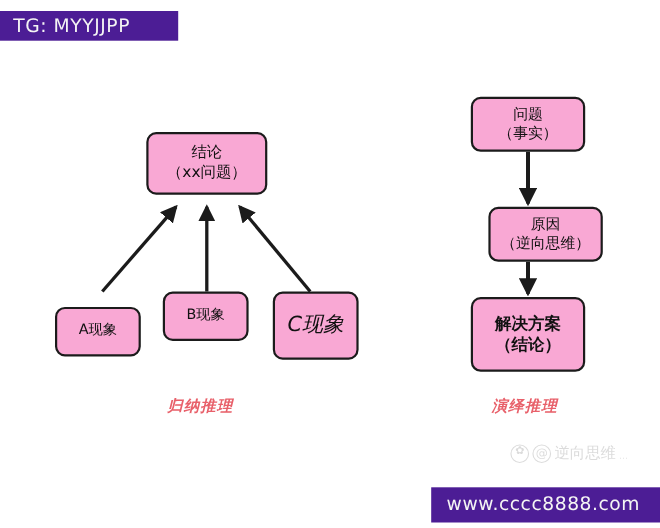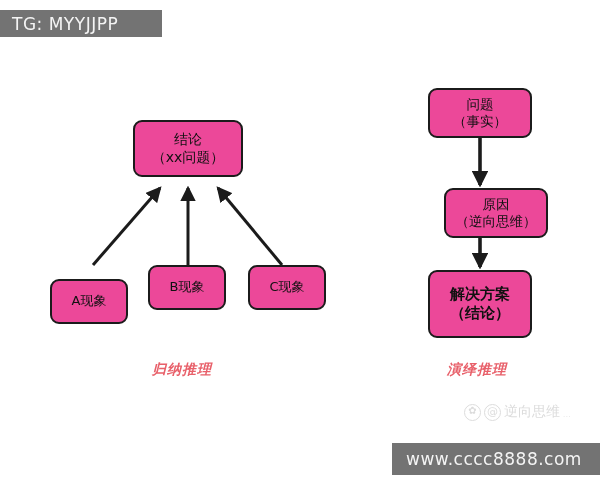--- a/index.html
+++ b/index.html
@@ -13,21 +13,21 @@
   #canvas {
     position: relative;
     width: 600px;
     height: 480px;
     background: #ffffff;
     overflow: hidden;
   }
   
   .wm-bar {
     position: absolute;
-    background: #737373;
+    background: #4c1d95;
     color: #f4f4f4;
     display: flex;
     align-items: center;
     font-weight: 400;
     letter-spacing: 0.5px;
     white-space: nowrap;
   }
   #wm-top {
     left: 0;
     top: 10px;
@@ -83,41 +83,41 @@
     letter-spacing: 0.5px;
     padding-bottom: 2px;
     align-self: flex-end;
   }
   
   .node {
     position: absolute;
     box-sizing: border-box;
     border: 2.5px solid #1b1b1b;
     border-radius: 9px;
-    background: #ec4899;
+    background: #f9a8d4;
     display: flex;
     flex-direction: column;
     align-items: center;
     justify-content: center;
     color: #111111;
     line-height: 1.25;
     text-align: center;
   }
   .node .l1, .node .l2 {
     display: block;
     white-space: nowrap;
   }
   
   #node-conclusion {
     left: 133px;  top: 120px;  width: 110px; height: 57px;
     font-size: 14px;
   }
   #node-a { left: 50px;  top: 265px; width: 78px; height: 45px; font-size: 13px; margin-top: 14px; }
   #node-b { left: 148px; top: 265px; width: 78px; height: 45px; font-size: 13px; text-align: center; }
-  #node-c { left: 248px; top: 265px; width: 78px; height: 45px; font-size: 13px; }
+  #node-c { left: 248px; top: 265px; width: 78px; height: 62px; font-size: 19px; font-style: italic; }
   
   #node-problem  { left: 428px; top: 88px;  width: 104px; height: 50px; font-size: 13.5px; }
   #node-cause    { left: 428px; top: 188px; width: 104px; height: 50px; font-size: 13.5px; margin-left: 16px; }
   #node-solution { left: 428px; top: 270px; width: 104px; height: 68px; font-size: 15px; font-weight: bold; }
   
   #arrows {
     position: absolute;
     left: 0;
     top: 0;
     width: 600px;

